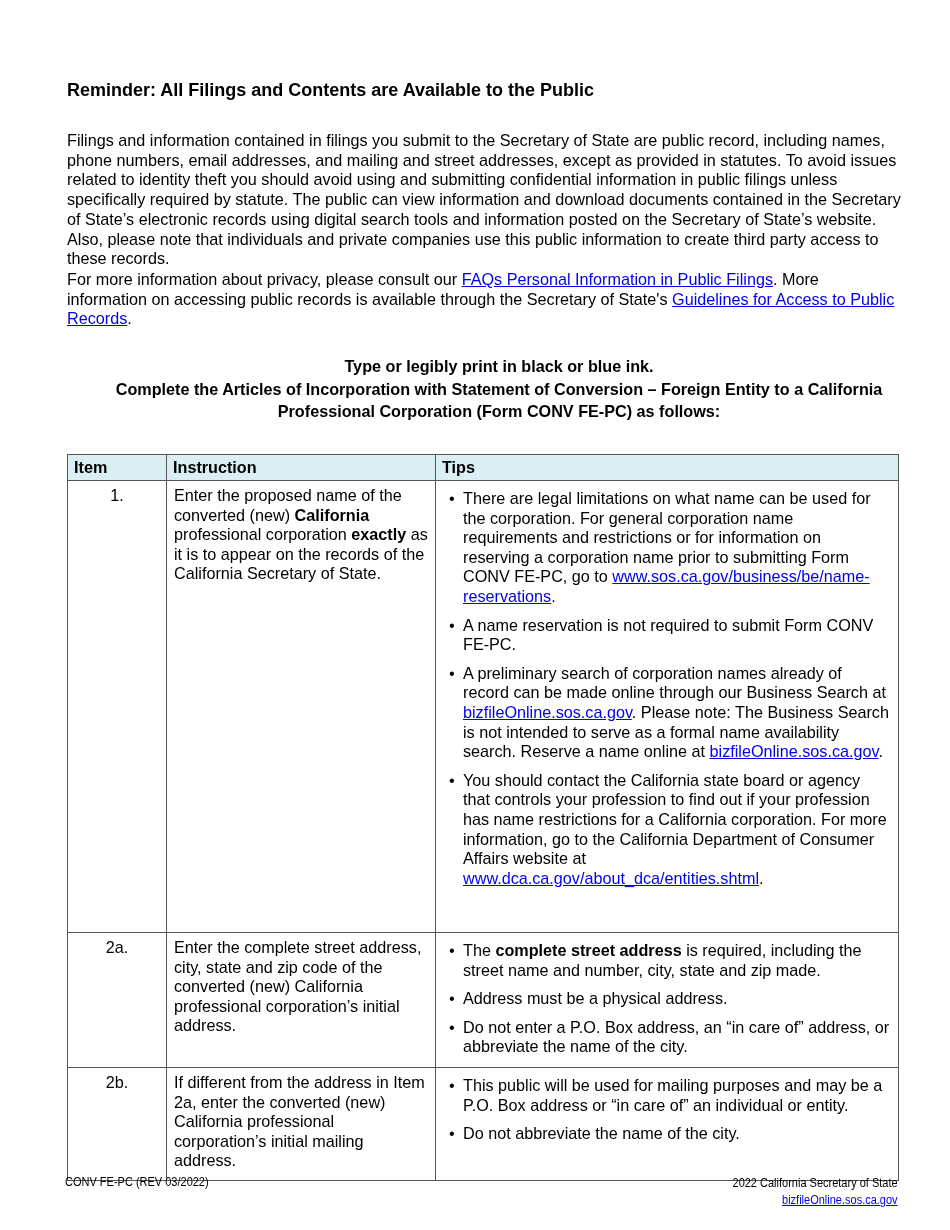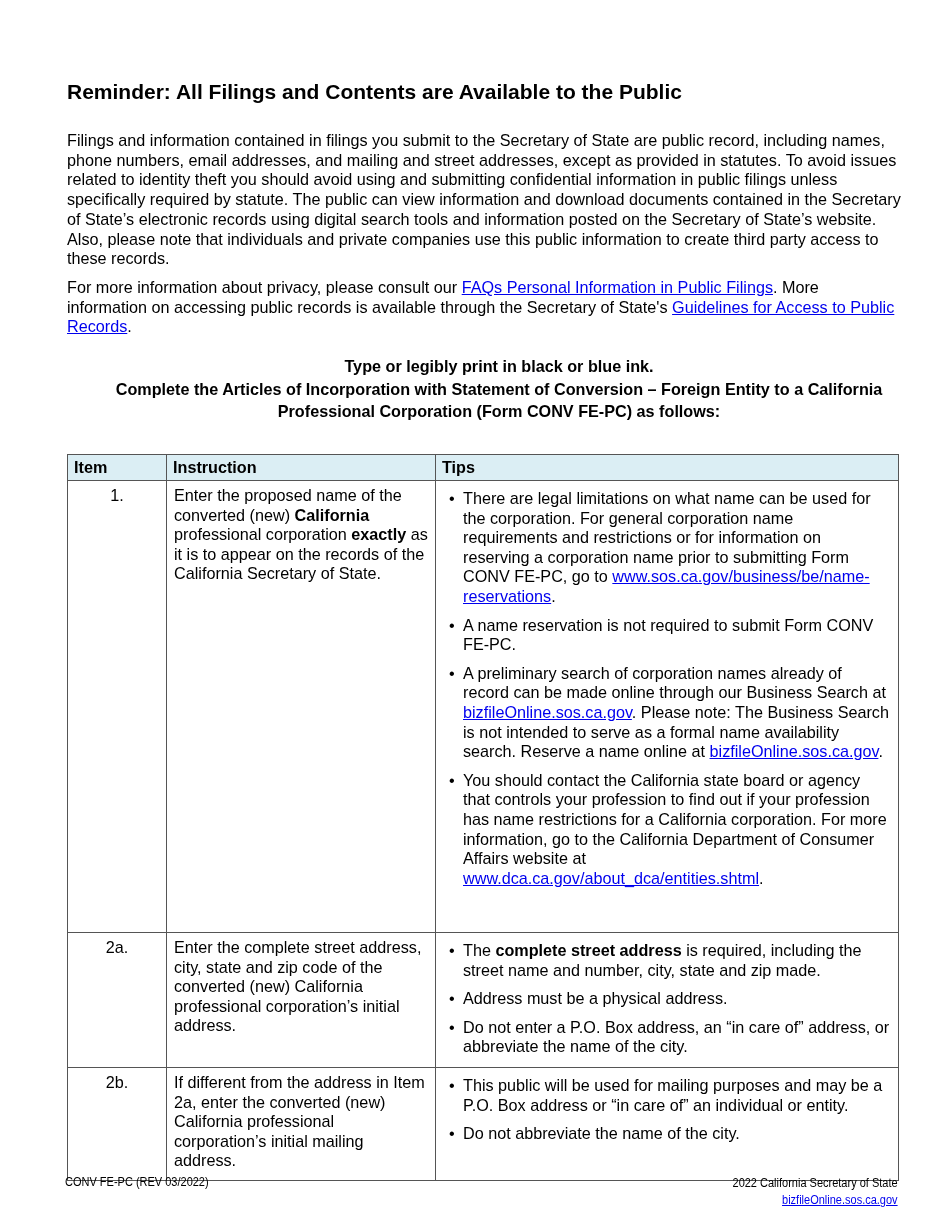--- a/index.html
+++ b/index.html
@@ -18,34 +18,34 @@
     .page {
       position: absolute;
       left: 67px;
       top: 0;
       width: 832px;
     }
     .reminder-heading {
       position: absolute;
       top: 80px;
       left: 0;
-      font-size: 21px;
+      font-size: 18px;
       font-weight: bold;
       margin: 0;
     }
     .para {
       position: absolute;
       left: 0;
       width: 835px;
       font-size: 16.2px;
       line-height: 19.7px;
       margin: 0;
     }
     .para1 { top: 121px; margin-top: 10px; }
-    .para2 { top: 278px; }
+    .para2 { top: 270px; }
     a.link {
       color: #0000ee;
       text-decoration: underline;
     }
     .center-block {
       position: absolute;
       top: 355px;
       left: 16px;
       width: 832px;
       text-align: center;

